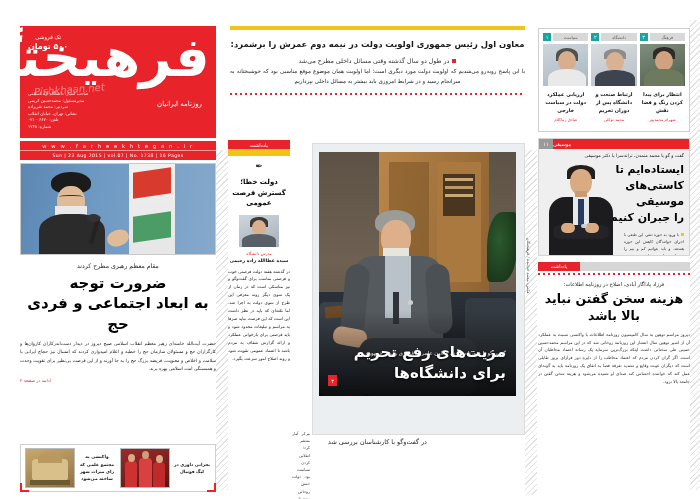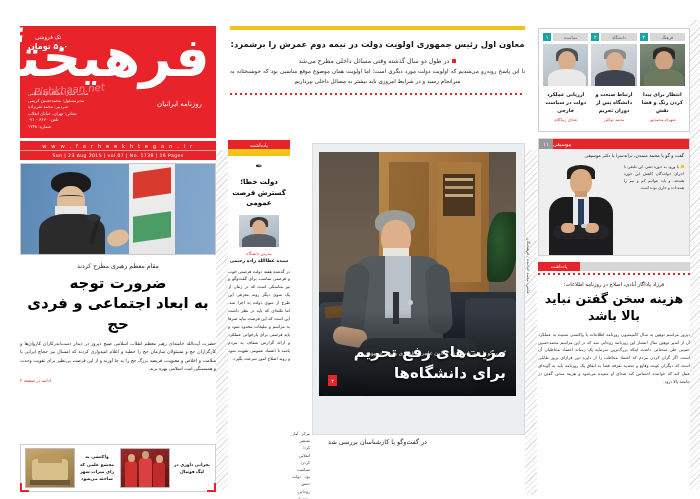--- a/index.html
+++ b/index.html
@@ -419,20 +419,23 @@
     </div>
 
   </div>
 
   <div class="music">
     <div class="m-tabrow">
       <div class="m-page">۱۱</div>
       <div class="m-tag">موسیقی</div>
     </div>
     <div class="m-kicker">گفت و گو با محمد متمدن، ترانه‌سرا با دکتر موسیقی</div>
+    <div class="m-title" style="white-space:pre-line">ایستاده‌ایم تا
+کاستی‌های موسیقی
+را جبران کنیم</div>
     <div class="m-body">
       <span class="sq"></span><span>با ورود به حوزه نشر، این طبعی با اجرای خوانندگان کاهش این حوزه هستند. و باید بتوانیم کم و بیم را همه‌داده و جاری بوده است.</span>
     </div>
     <div class="m-photo">
       <div class="ph">
         <div class="bg" style="background:transparent;"></div>
         <div style="position:absolute;left:22px;top:2px;width:28px;height:14px;background:#231f1c;border-radius:50% 50% 0 0;"></div>
         <div style="position:absolute;left:25px;top:6px;width:22px;height:26px;background:#d9ab83;border-radius:46%;"></div>
         <div style="position:absolute;left:30px;top:28px;width:12px;height:10px;background:#c99a73;"></div>
         <div style="position:absolute;left:4px;top:34px;width:64px;height:58px;background:#1c1c1e;border-radius:16px 16px 0 0;"></div>

